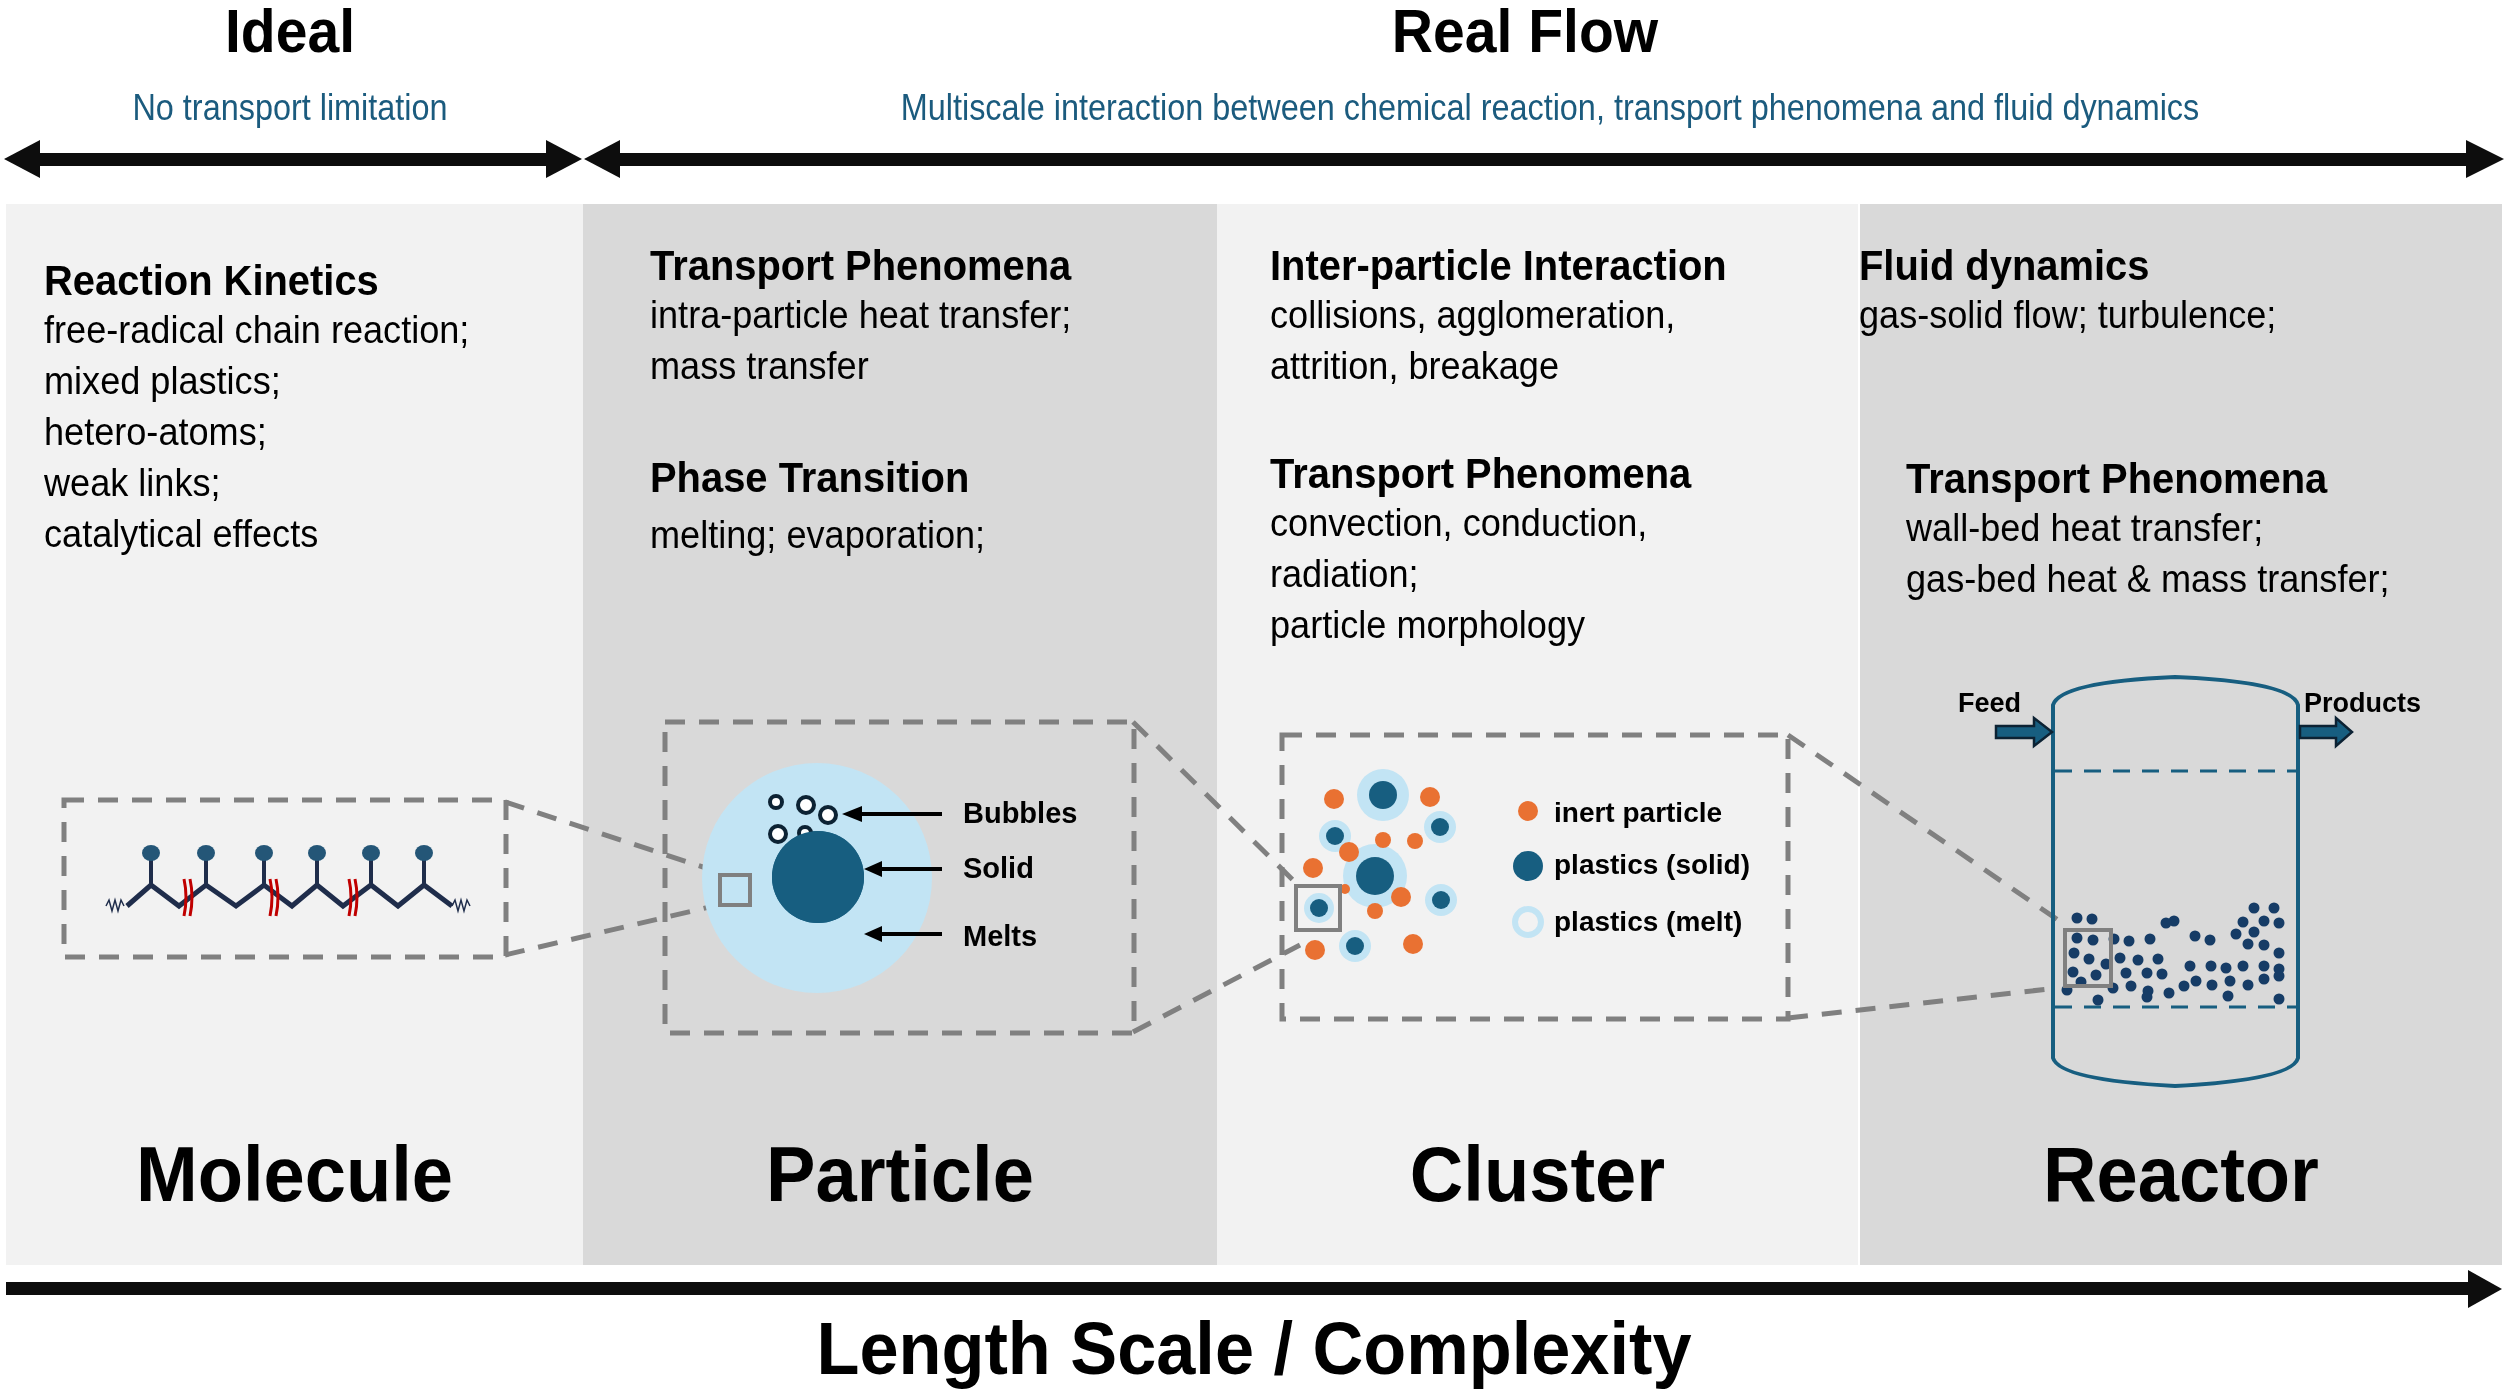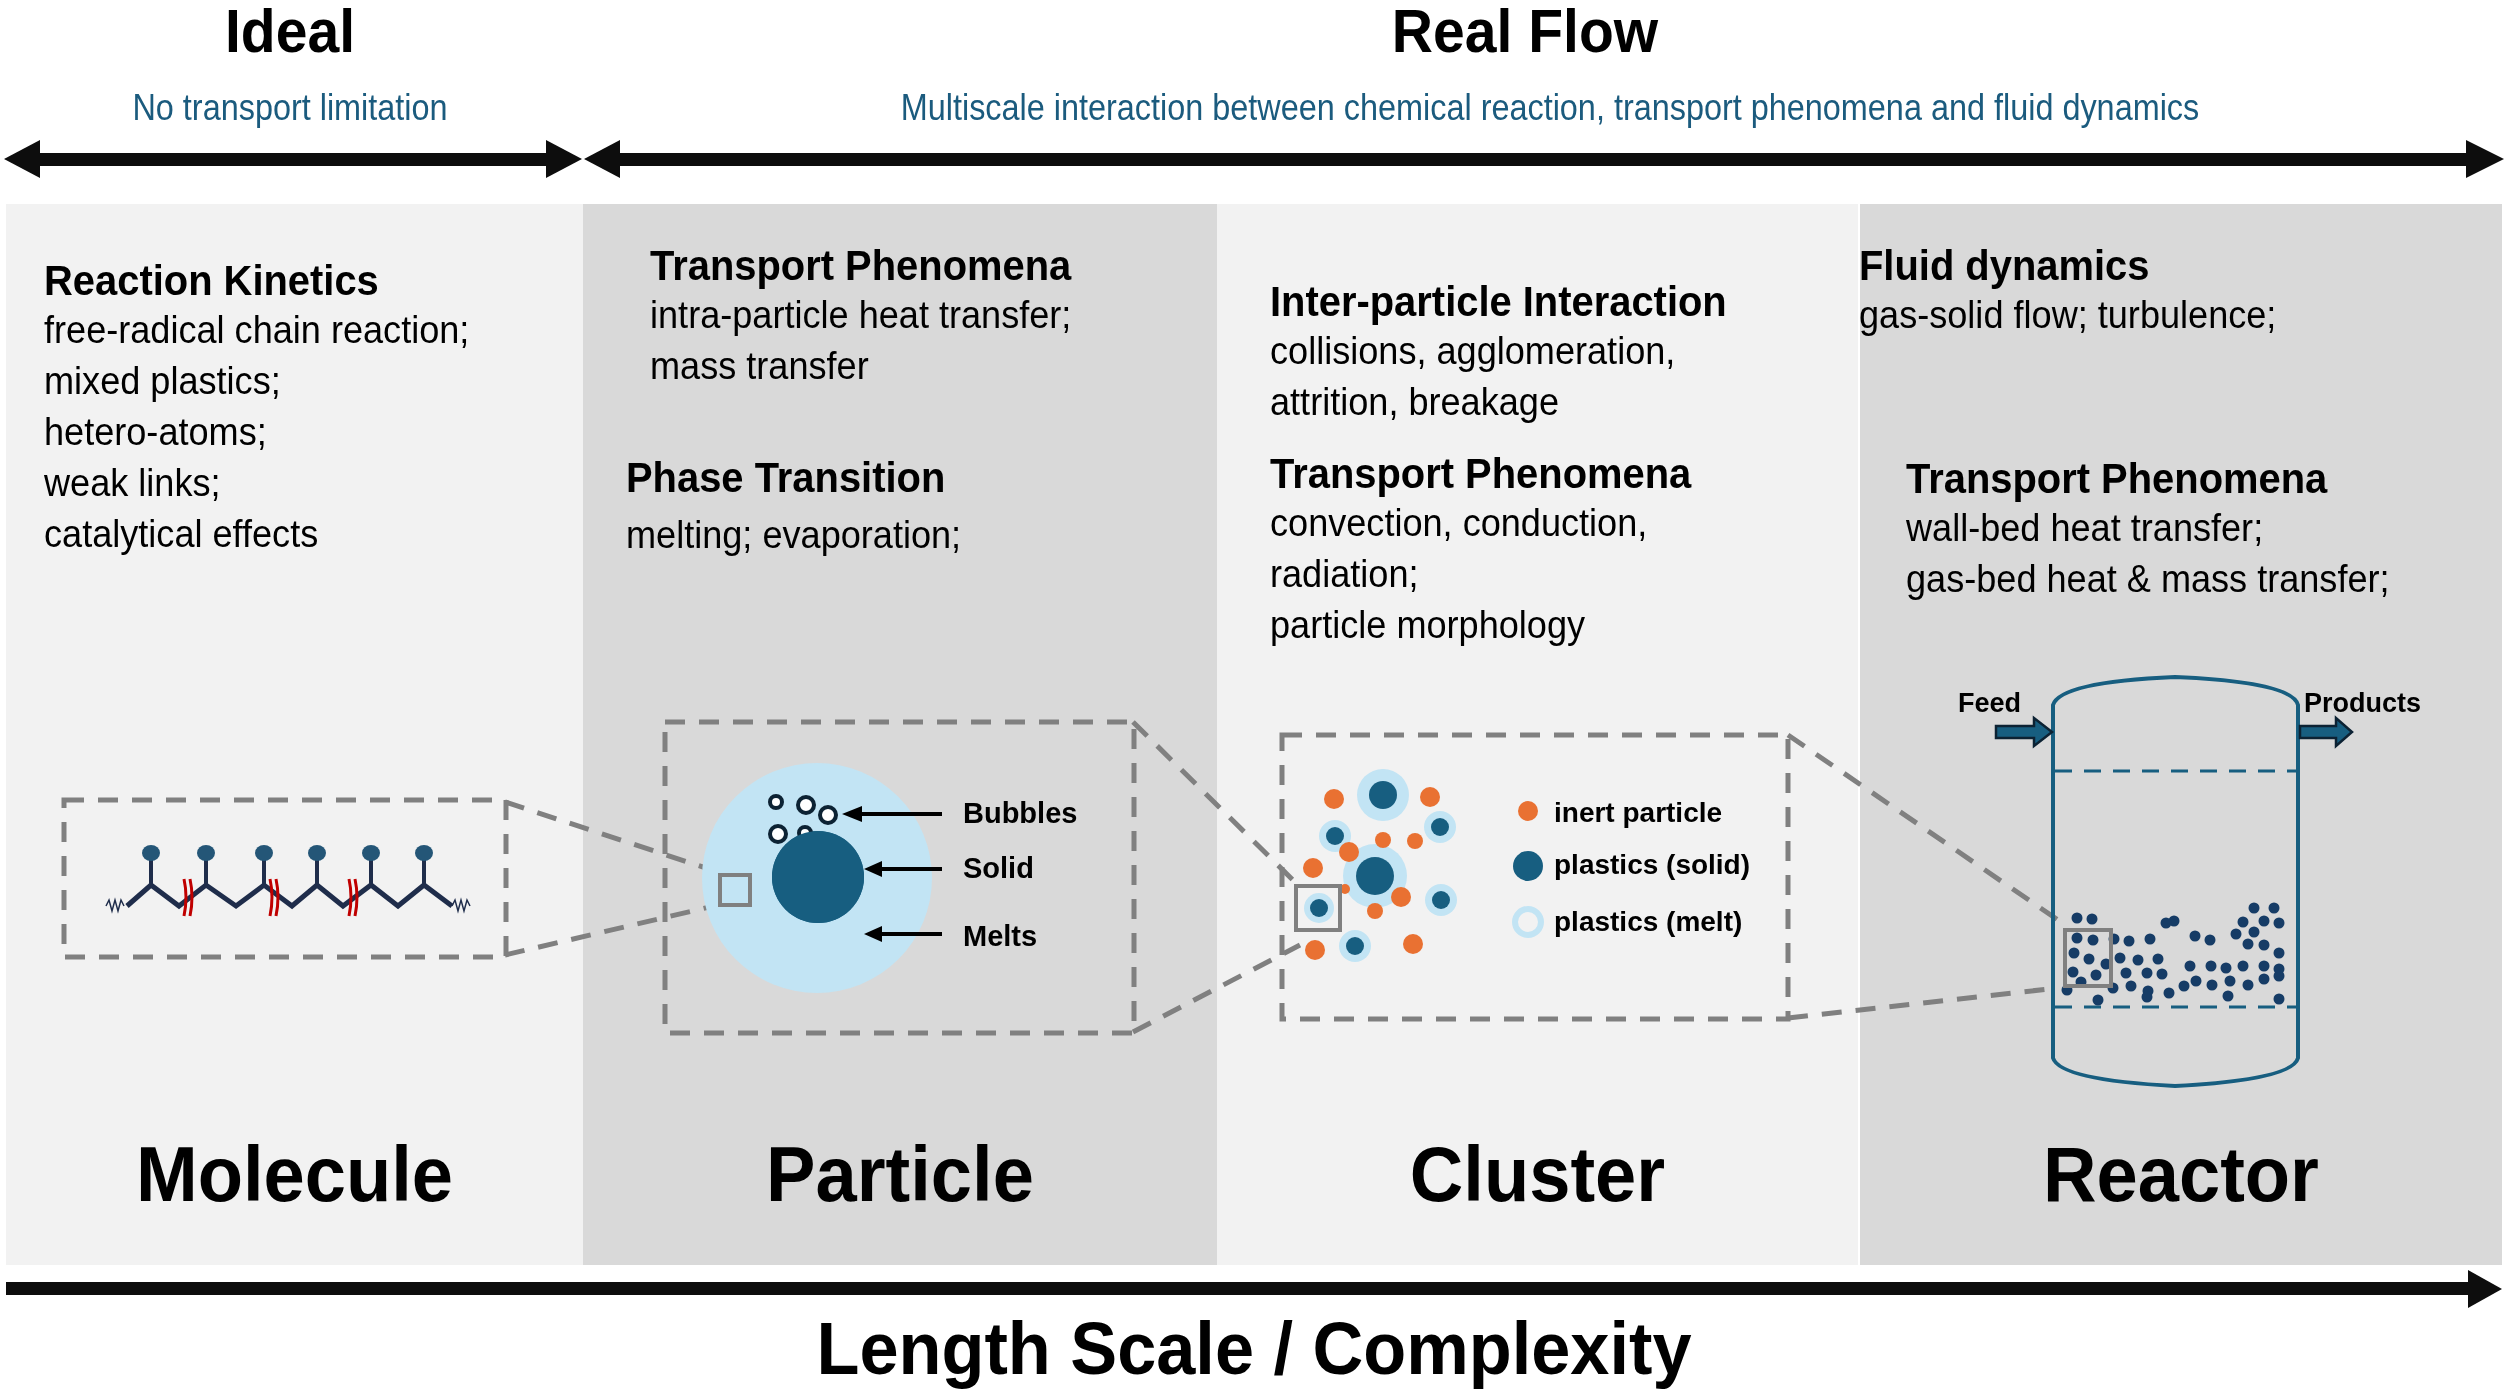--- a/index.html
+++ b/index.html
@@ -50,26 +50,26 @@
   <div class="sec-line">hetero-atoms;</div>
   <div class="sec-line">weak links;</div>
   <div class="sec-line">catalytical effects</div>
 </div>
 
 <div class="abs" style="left:650px; top:242px;">
   <div class="sec-title">Transport Phenomena</div>
   <div class="sec-line">intra-particle heat transfer;</div>
   <div class="sec-line">mass transfer</div>
 </div>
-<div class="abs" style="left:626px; top:454px;">
+<div class="abs" style="left:650px; top:454px;">
   <div class="sec-title">Phase Transition</div>
   <div class="sec-line" style="margin-top:8px;">melting; evaporation;</div>
 </div>
 
-<div class="abs" style="left:1270px; top:242px;margin-top:36px;">
+<div class="abs" style="left:1270px; top:242px;">
   <div class="sec-title">Inter-particle Interaction</div>
   <div class="sec-line">collisions, agglomeration,</div>
   <div class="sec-line">attrition, breakage</div>
 </div>
 <div class="abs" style="left:1270px; top:450px;">
   <div class="sec-title">Transport Phenomena</div>
   <div class="sec-line">convection, conduction,</div>
   <div class="sec-line">radiation;</div>
   <div class="sec-line">particle morphology</div>
 </div>

